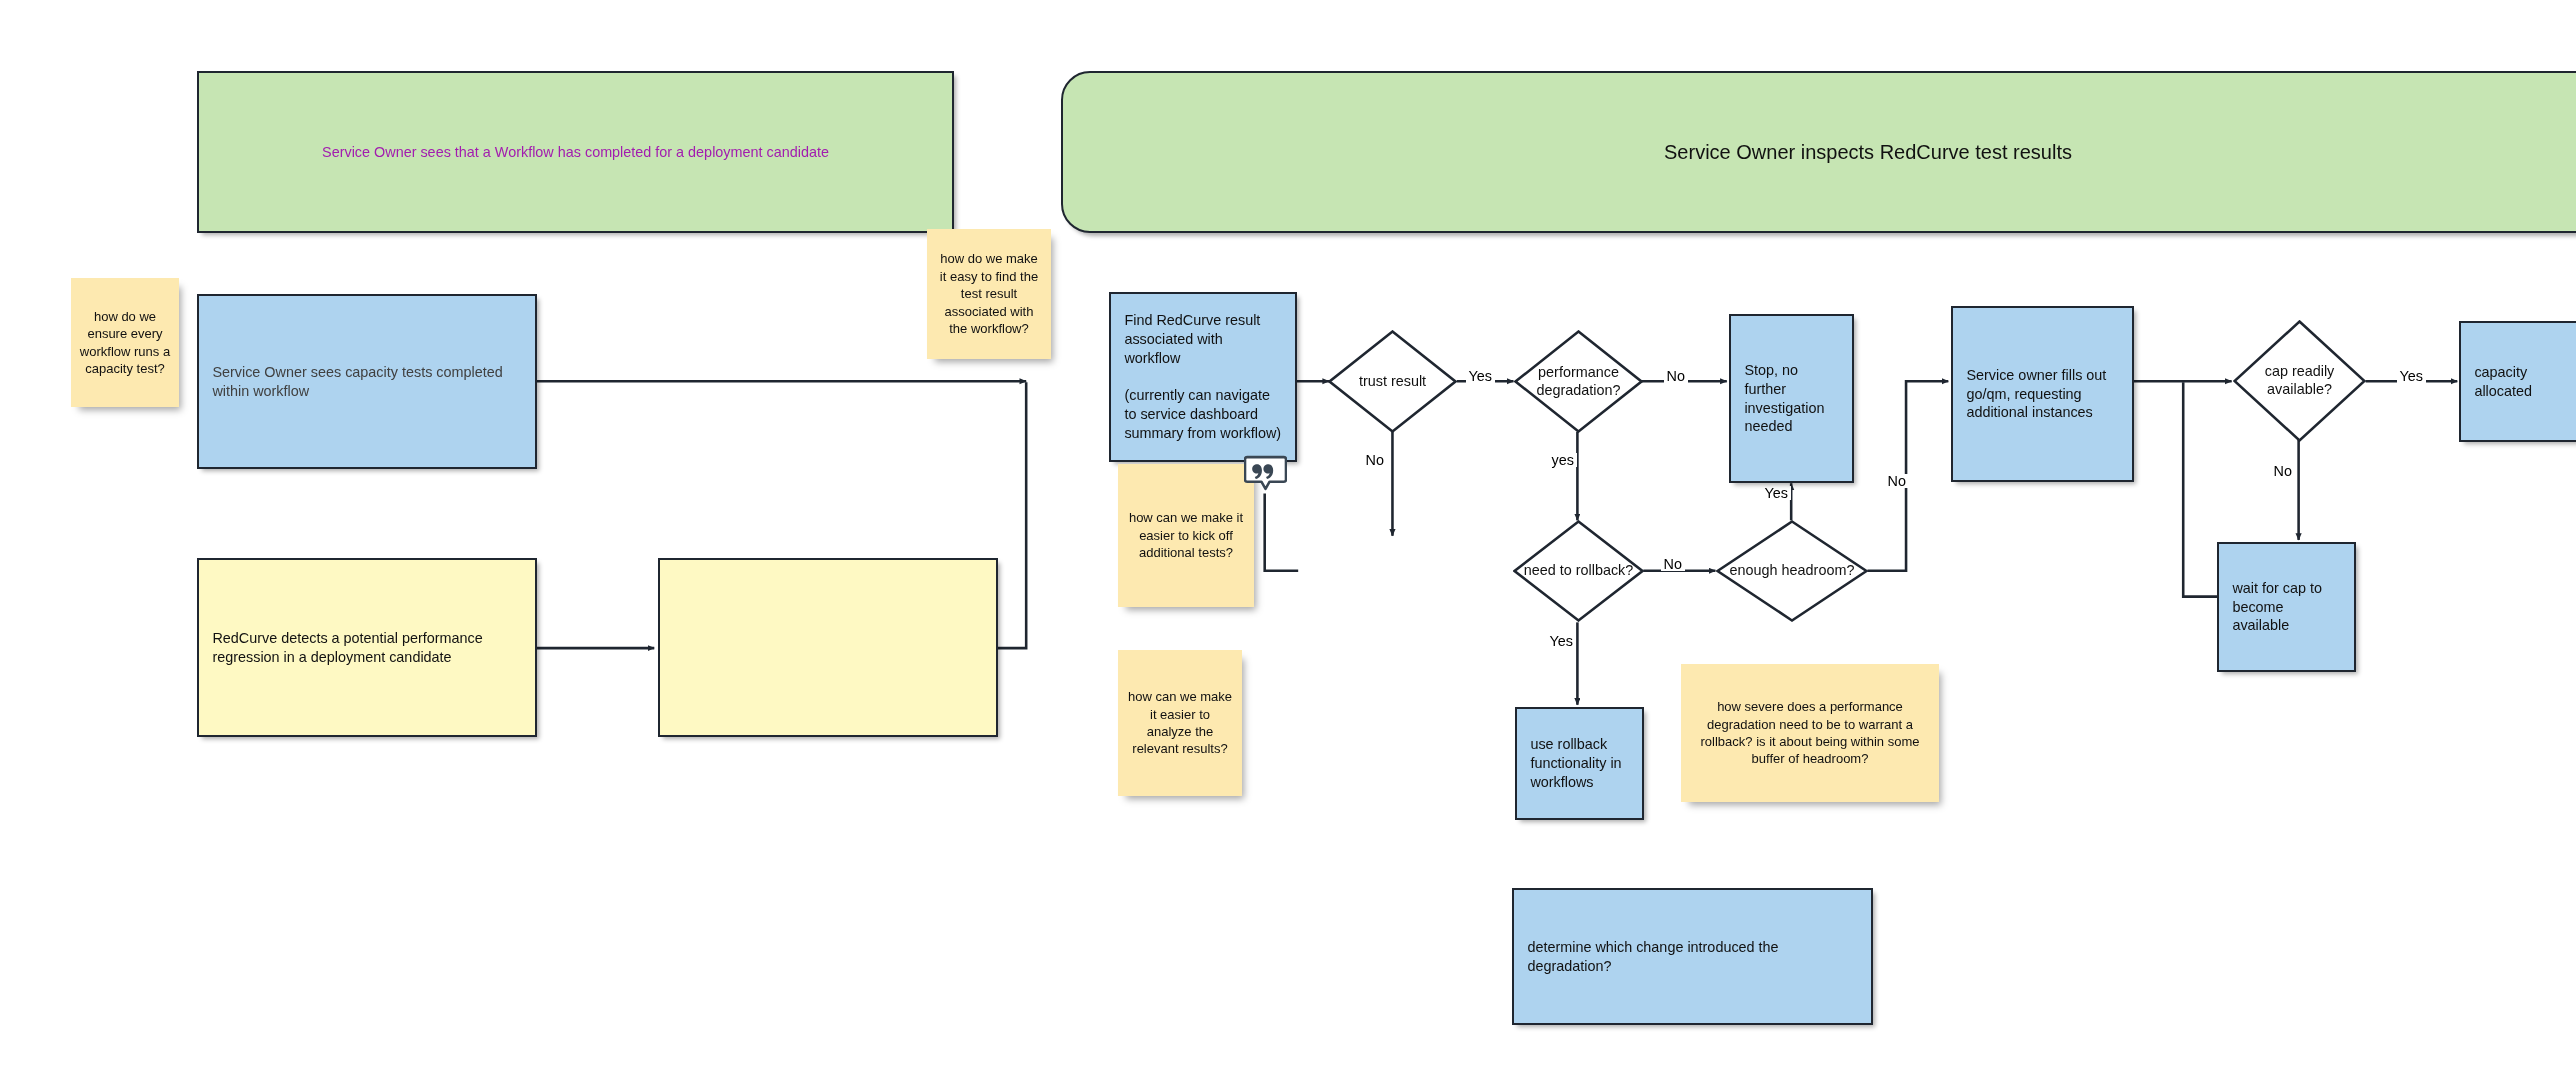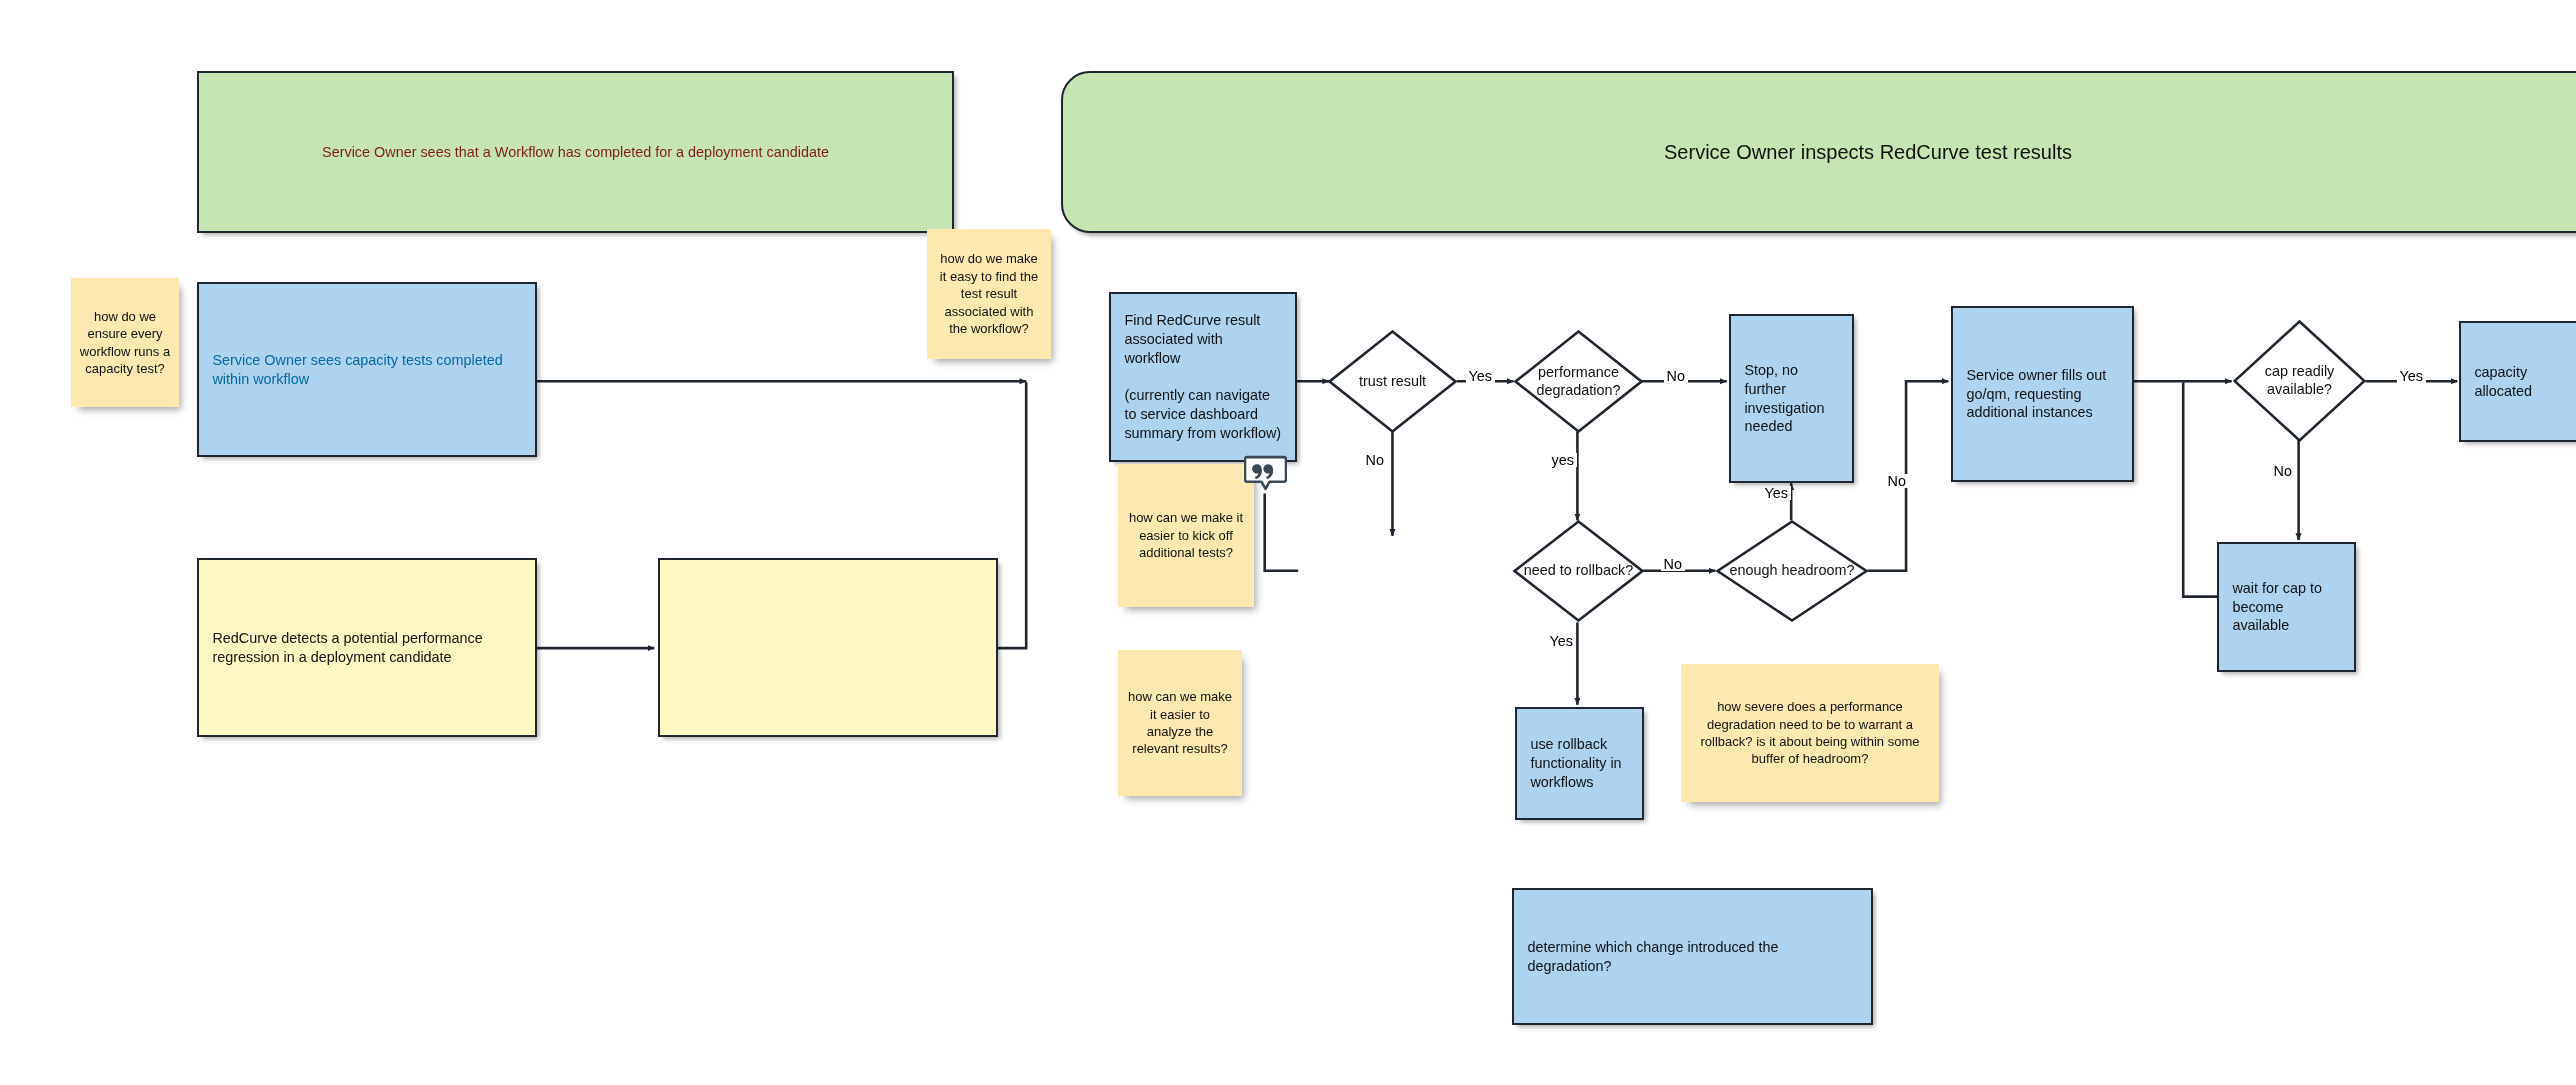--- a/index.html
+++ b/index.html
@@ -166,21 +166,21 @@
       <path d="M4308,1158 L4238,1158 L4238,742"></path>
 
       <path d="M5032,740 L5360,740" marker-end="url(#arrow)"></path>
 
       <path d="M5660,740 L5812,740" marker-end="url(#arrow)"></path>
 
       <path d="M6102,740 L6258,740" marker-end="url(#arrow)"></path>
     </g>
   </svg>
 
-  <div class="node box lane fill-green" style="left:197px; top:71px; width:757px; height:162px; font-size:14.4px; color:#7f1d1d;">
+  <div class="node box lane fill-green" style="left:197px; top:71px; width:757px; height:162px; font-size:14.4px; color:#a21caf;">
     <div class="txt">Service Owner sees that a Workflow has completed for a deployment candidate</div>
   </div>
 
   <div class="node box lane fill-green" style="left:1061px; top:71px; width:1614px; height:162px; font-size:20px; color:#111;border-radius:29px;">
     <div class="txt">Service Owner inspects RedCurve test results</div>
   </div>
 
   <div class="note" style="left:71px; top:278px; width:108px; height:129px; font-size:13px; color:#111;">
     <div class="txt">how do we ensure every workflow runs a capacity test?</div>
   </div>
@@ -194,21 +194,21 @@
   </div>
 
   <div class="note" style="left:1118px; top:650px; width:124px; height:146px; font-size:13px; color:#111;">
     <div class="txt">how can we make it easier to analyze the relevant results?</div>
   </div>
 
   <div class="note" style="left:1681px; top:664px; width:258px; height:138px; font-size:13px; color:#111;">
     <div class="txt">how severe does a performance degradation need to be to warrant a rollback? is it about being within some buffer of headroom?</div>
   </div>
 
-  <div class="node box step fill-blue" style="left:197px; top:282px; width:340px; height:175px; font-size:14.4px; color:#0369a1;">
+  <div class="node box step fill-blue" style="left:197px; top:294px; width:340px; height:175px; font-size:14.4px; color:#404040;">
     <div class="txt">Service Owner sees capacity tests completed within workflow</div>
   </div>
 
   <div class="node box step fill-orange" style="left:197px; top:558px; width:340px; height:179px; font-size:14.4px; color:#111;">
     <div class="txt">RedCurve detects a potential performance regression in a deployment candidate</div>
   </div>
 
   <div class="node box step fill-orange" style="left:658px; top:558px; width:340px; height:179px; font-size:14.4px; color:#111;">
     <div class="txt"></div>
   </div>

